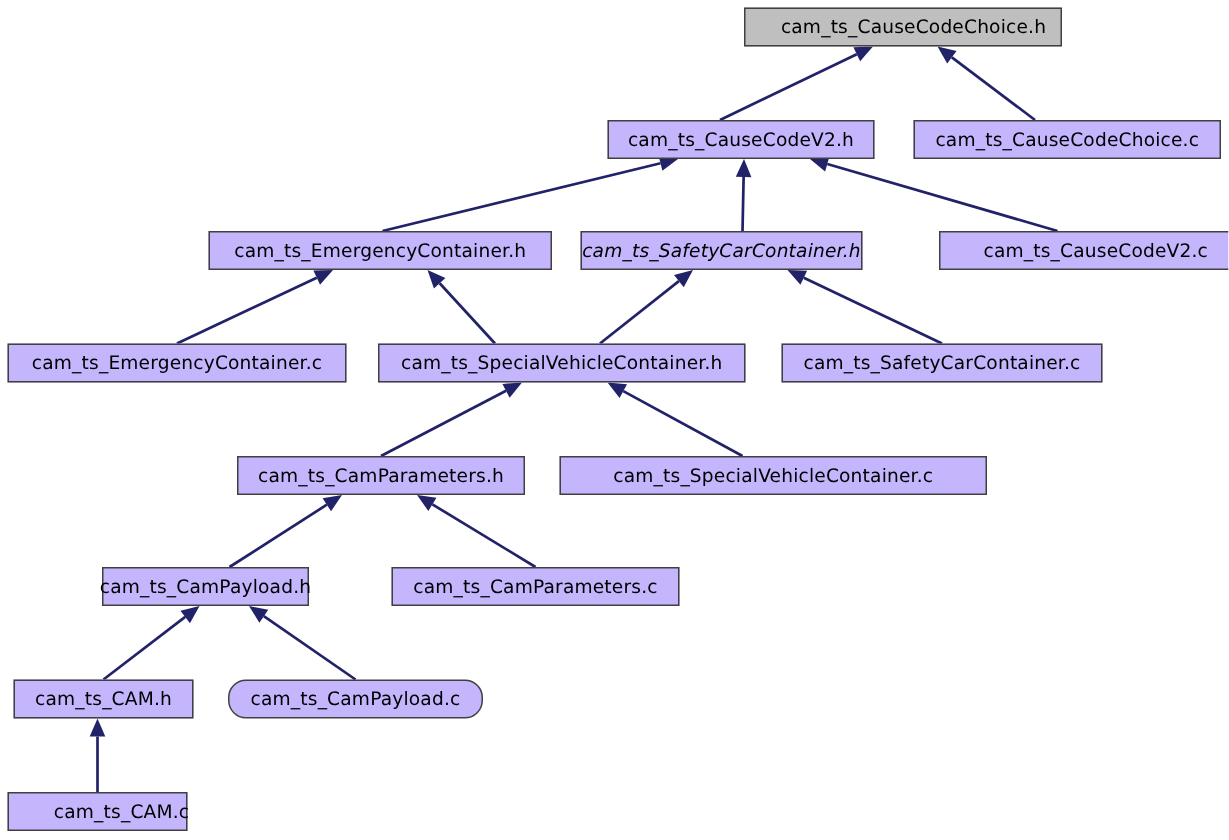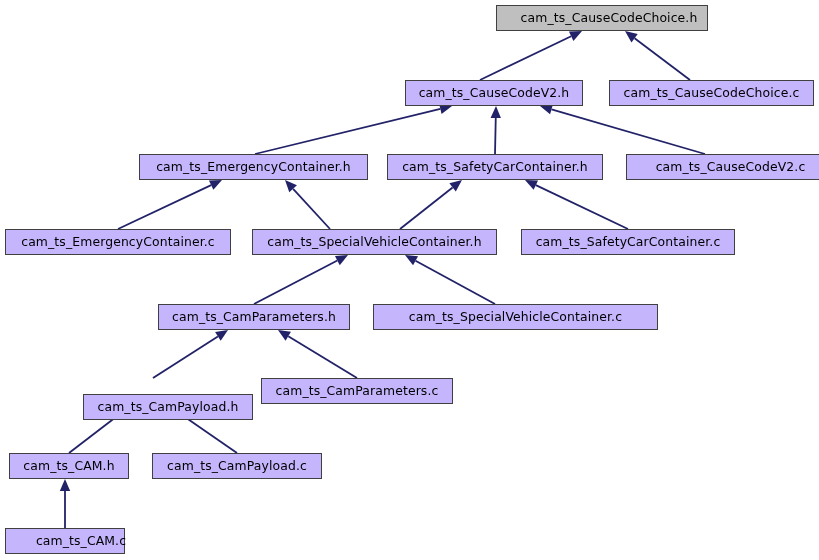--- a/index.html
+++ b/index.html
@@ -126,50 +126,50 @@
       </div>
       <div class="graph-node" style="left: 405px; top: 80px; width: 178px;">
         <span class="graph-node-label">cam_ts_CauseCodeV2.h</span>
       </div>
       <div class="graph-node" style="left: 609px; top: 80px; width: 205px;">
         <span class="graph-node-label">cam_ts_CauseCodeChoice.c</span>
       </div>
       <div class="graph-node" style="left: 139px; top: 154px; width: 229px;">
         <span class="graph-node-label">cam_ts_EmergencyContainer.h</span>
       </div>
-      <div class="graph-node" style="left: 387px; top: 154px; width: 216px;">
+      <div class="graph-node" style="left: 387px; top: 154px; width: 188px; font-style: italic;">
         <span class="graph-node-label">cam_ts_SafetyCarContainer.h</span>
       </div>
       <div class="graph-node" style="left: 626px; top: 154px; width: 209px;">
         <span class="graph-node-label">cam_ts_CauseCodeV2.c</span>
       </div>
       <div class="graph-node" style="left: 5px; top: 229px; width: 226px;">
         <span class="graph-node-label">cam_ts_EmergencyContainer.c</span>
       </div>
       <div class="graph-node" style="left: 252px; top: 229px; width: 245px;">
         <span class="graph-node-label">cam_ts_SpecialVehicleContainer.h</span>
       </div>
       <div class="graph-node" style="left: 521px; top: 229px; width: 214px;">
         <span class="graph-node-label">cam_ts_SafetyCarContainer.c</span>
       </div>
       <div class="graph-node" style="left: 158px; top: 304px; width: 192px;">
         <span class="graph-node-label">cam_ts_CamParameters.h</span>
       </div>
       <div class="graph-node" style="left: 373px; top: 304px; width: 285px;">
         <span class="graph-node-label">cam_ts_SpecialVehicleContainer.c</span>
       </div>
-      <div class="graph-node" style="left: 68px; top: 394px; width: 170px; margin-left: 15px;">
+      <div class="graph-node" style="left: 68px; top: 378px; width: 138px;">
         <span class="graph-node-label">cam_ts_CamPayload.h</span>
       </div>
       <div class="graph-node" style="left: 261px; top: 378px; width: 192px;">
         <span class="graph-node-label">cam_ts_CamParameters.c</span>
       </div>
       <div class="graph-node" style="left: 9px; top: 453px; width: 120px;">
         <span class="graph-node-label">cam_ts_CAM.h</span>
       </div>
-      <div class="graph-node" style="left: 152px; top: 453px; width: 170px;">
+      <div class="graph-node" style="left: 152px; top: 453px; width: 170px; border-radius: 12px;">
         <span class="graph-node-label">cam_ts_CamPayload.c</span>
       </div>
       <div class="graph-node" style="left: 5px; top: 528px; width: 120px; padding-left: 32px;">
         <span class="graph-node-label">cam_ts_CAM.c</span>
       </div>
     </div>
 </div>
 
 </body></html>

